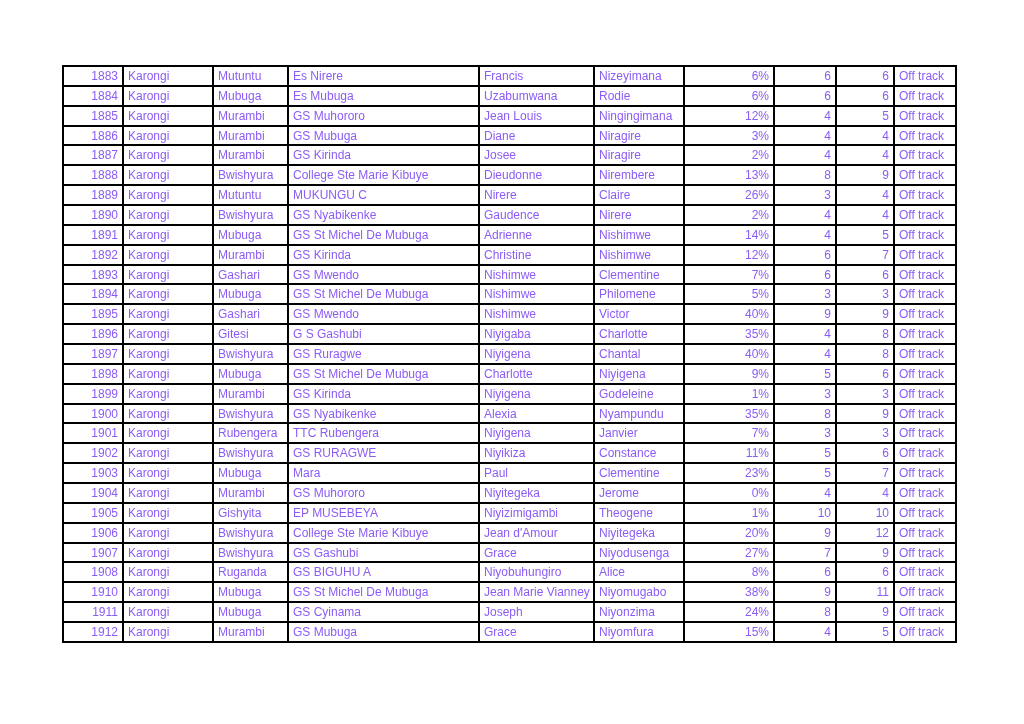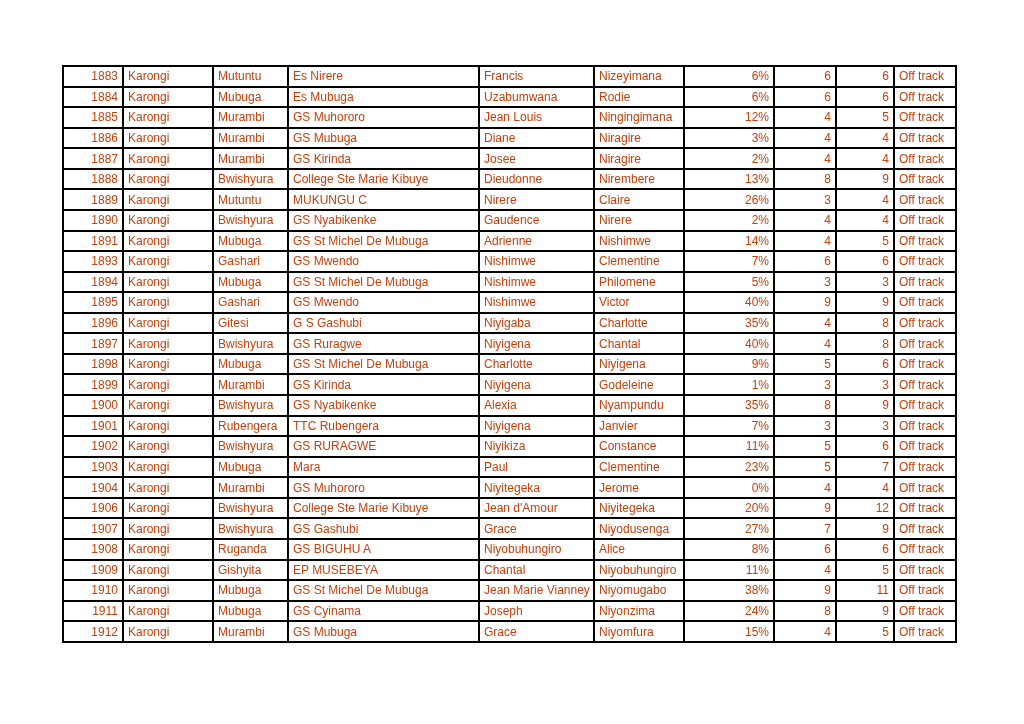--- a/index.html
+++ b/index.html
@@ -17,21 +17,21 @@
   }
   table.data-grid {
     position: absolute;
     left: 62px;
     top: 65px;
     width: 893px;
     height: 578px;
     border-collapse: collapse;
     table-layout: fixed;
     font-size: 12px;
-    color: #c2410c;
+    color: #8b5cf6;
   }
   table.data-grid td {
     border: 2px solid #000000;
     padding: 0 4px;
     white-space: nowrap;
     overflow: hidden;
     vertical-align: middle;
     line-height: 1;
   }
   table.data-grid tr {
@@ -173,20 +173,32 @@
           <td class="col-sector">Mubuga</td>
           <td class="col-school">GS St Michel De Mubuga</td>
           <td class="col-first_name">Adrienne</td>
           <td class="col-last_name">Nishimwe</td>
           <td class="col-percent">14%</td>
           <td class="col-score_a">4</td>
           <td class="col-score_b">5</td>
           <td class="col-status">Off track</td>
         </tr>
         <tr>
+          <td class="col-row_id">1892</td>
+          <td class="col-district">Karongi</td>
+          <td class="col-sector">Murambi</td>
+          <td class="col-school">GS Kirinda</td>
+          <td class="col-first_name">Christine</td>
+          <td class="col-last_name">Nishimwe</td>
+          <td class="col-percent">12%</td>
+          <td class="col-score_a">6</td>
+          <td class="col-score_b">7</td>
+          <td class="col-status">Off track</td>
+        </tr>
+        <tr>
           <td class="col-row_id">1893</td>
           <td class="col-district">Karongi</td>
           <td class="col-sector">Gashari</td>
           <td class="col-school">GS Mwendo</td>
           <td class="col-first_name">Nishimwe</td>
           <td class="col-last_name">Clementine</td>
           <td class="col-percent">7%</td>
           <td class="col-score_a">6</td>
           <td class="col-score_b">6</td>
           <td class="col-status">Off track</td>
@@ -317,20 +329,32 @@
           <td class="col-sector">Murambi</td>
           <td class="col-school">GS Muhororo</td>
           <td class="col-first_name">Niyitegeka</td>
           <td class="col-last_name">Jerome</td>
           <td class="col-percent">0%</td>
           <td class="col-score_a">4</td>
           <td class="col-score_b">4</td>
           <td class="col-status">Off track</td>
         </tr>
         <tr>
+          <td class="col-row_id">1905</td>
+          <td class="col-district">Karongi</td>
+          <td class="col-sector">Gishyita</td>
+          <td class="col-school">EP MUSEBEYA</td>
+          <td class="col-first_name">Niyizimigambi</td>
+          <td class="col-last_name">Theogene</td>
+          <td class="col-percent">1%</td>
+          <td class="col-score_a">10</td>
+          <td class="col-score_b">10</td>
+          <td class="col-status">Off track</td>
+        </tr>
+        <tr>
           <td class="col-row_id">1906</td>
           <td class="col-district">Karongi</td>
           <td class="col-sector">Bwishyura</td>
           <td class="col-school">College Ste Marie Kibuye</td>
           <td class="col-first_name">Jean d'Amour</td>
           <td class="col-last_name">Niyitegeka</td>
           <td class="col-percent">20%</td>
           <td class="col-score_a">9</td>
           <td class="col-score_b">12</td>
           <td class="col-status">Off track</td>
@@ -353,32 +377,20 @@
           <td class="col-sector">Ruganda</td>
           <td class="col-school">GS BIGUHU A</td>
           <td class="col-first_name">Niyobuhungiro</td>
           <td class="col-last_name">Alice</td>
           <td class="col-percent">8%</td>
           <td class="col-score_a">6</td>
           <td class="col-score_b">6</td>
           <td class="col-status">Off track</td>
         </tr>
         <tr>
-          <td class="col-row_id">1909</td>
-          <td class="col-district">Karongi</td>
-          <td class="col-sector">Gishyita</td>
-          <td class="col-school">EP MUSEBEYA</td>
-          <td class="col-first_name">Chantal</td>
-          <td class="col-last_name">Niyobuhungiro</td>
-          <td class="col-percent">11%</td>
-          <td class="col-score_a">4</td>
-          <td class="col-score_b">5</td>
-          <td class="col-status">Off track</td>
-        </tr>
-        <tr>
           <td class="col-row_id">1910</td>
           <td class="col-district">Karongi</td>
           <td class="col-sector">Mubuga</td>
           <td class="col-school">GS St Michel De Mubuga</td>
           <td class="col-first_name">Jean Marie Vianney</td>
           <td class="col-last_name">Niyomugabo</td>
           <td class="col-percent">38%</td>
           <td class="col-score_a">9</td>
           <td class="col-score_b">11</td>
           <td class="col-status">Off track</td>

